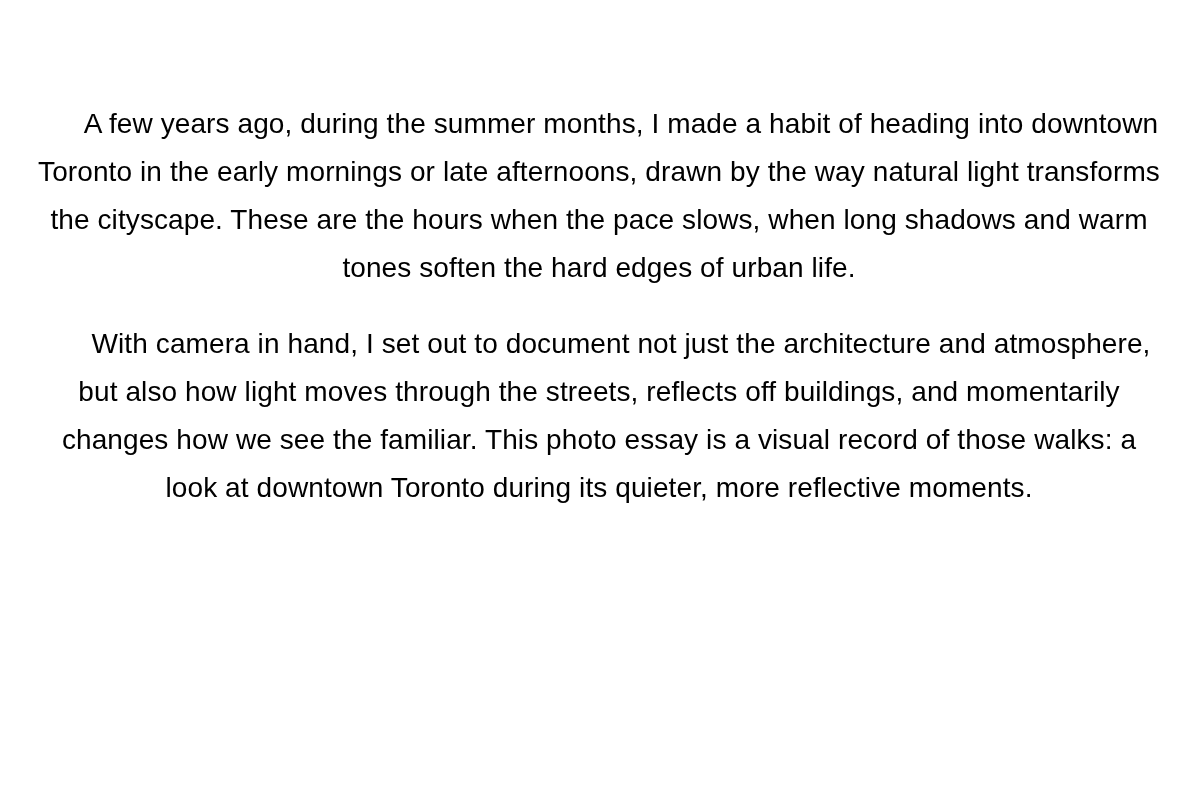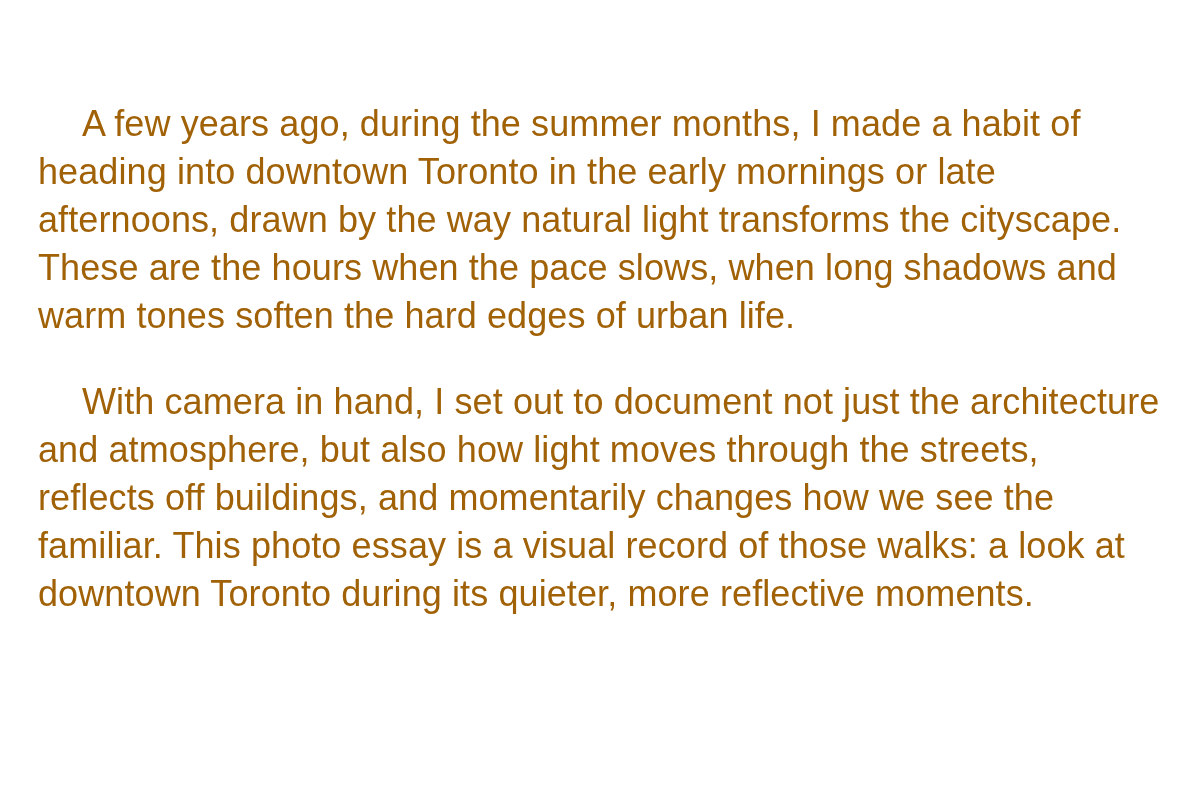--- a/index.html
+++ b/index.html
@@ -18,31 +18,31 @@
     box-sizing: border-box;
     width: 1200px;
     height: 799px;
     padding: 100px 40px 0 38px;
     background: #ffffff;
   }
   .essay {
     max-width: 1124px;
   }
   .para {
-    font-size: 36px;
+    font-size: 28px;
     line-height: 48px;
     letter-spacing: 0.1px;
     text-indent: 44px;
     margin: 0;
-    color: #a16207;
-    text-align: left;
+    color: #000000;
+    text-align: center;
     white-space: normal;
   }
   .para + .para {
-    margin-top: 38px;
+    margin-top: 28px;
   }
 </style>
 </head>
 <body>
 
 <div class="page">
   <article class="essay">
     <p class="para">A few years ago, during the summer months, I made a habit of heading into downtown Toronto in the early mornings or late afternoons, drawn by the way natural light transforms the cityscape. These are the hours when the pace slows, when long shadows and warm tones soften the hard edges of urban life.</p>
     <p class="para">With camera in hand, I set out to document not just the architecture and atmosphere, but also how light moves through the streets, reflects off buildings, and momentarily changes how we see the familiar. This photo essay is a visual record of those walks: a look at downtown Toronto during its quieter, more reflective moments.</p>
   </article>

